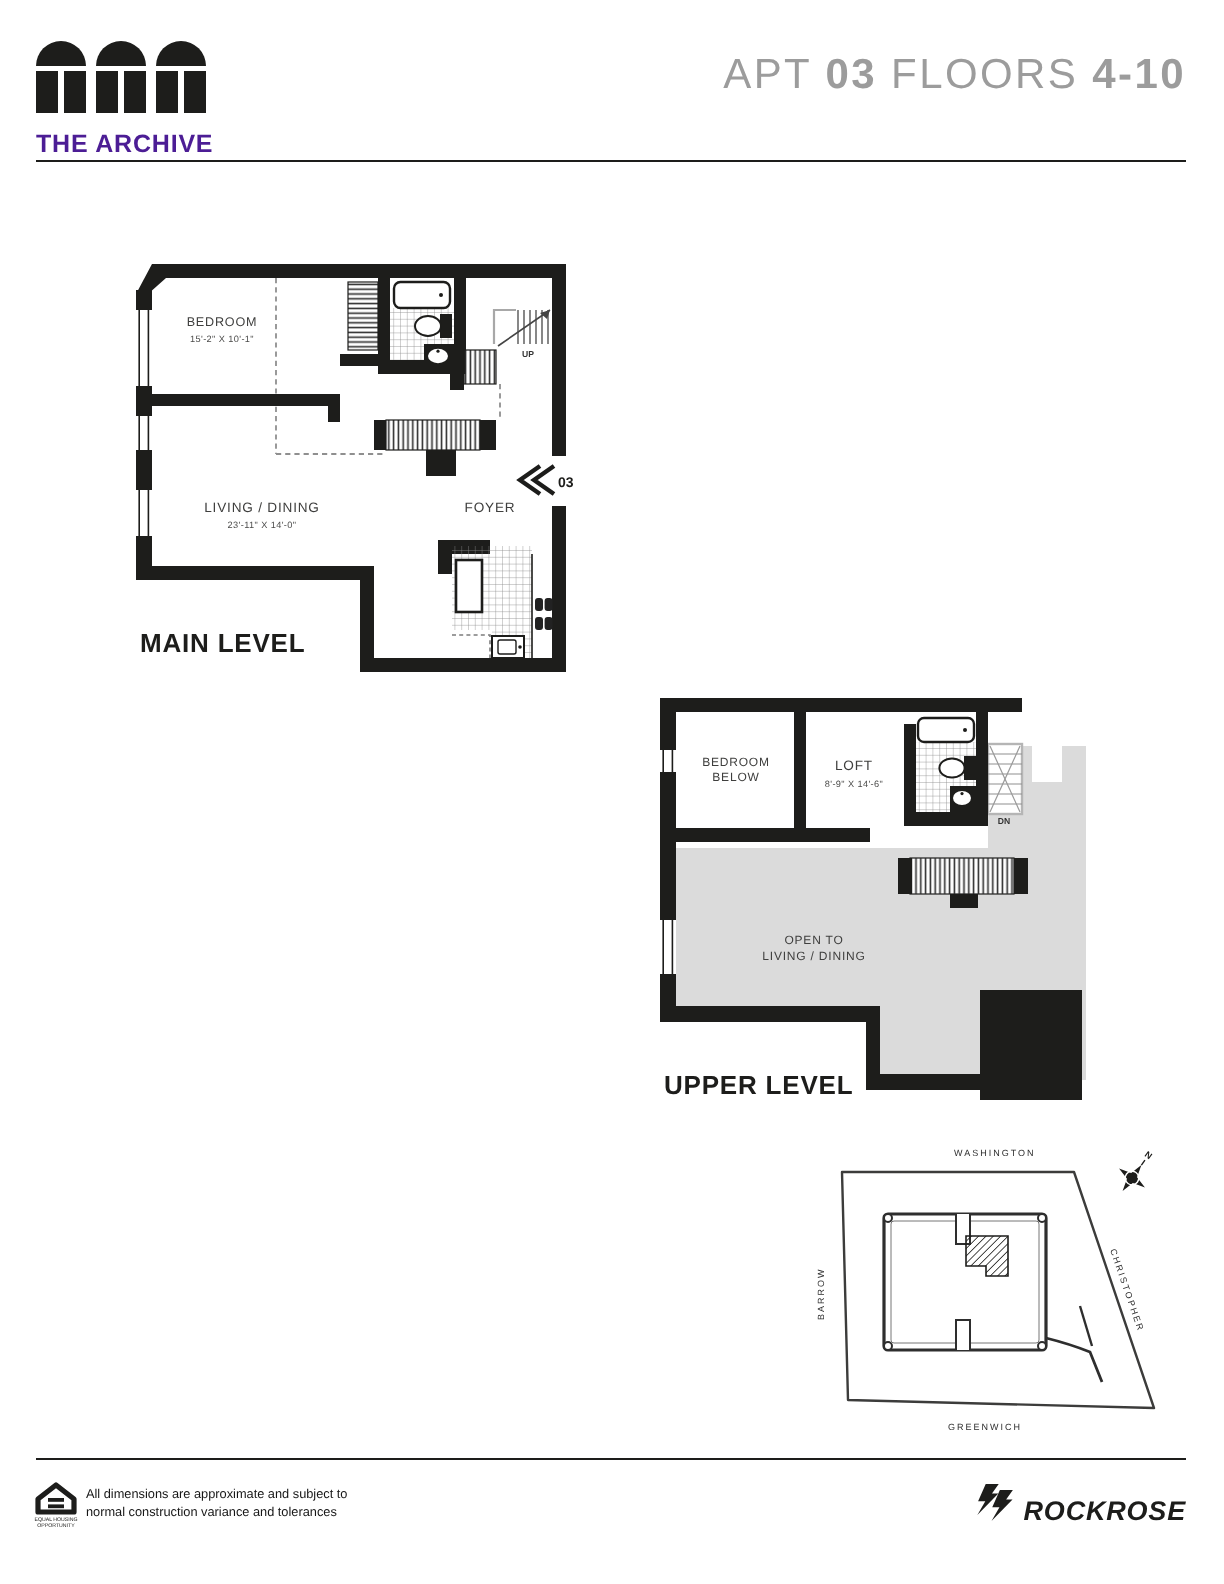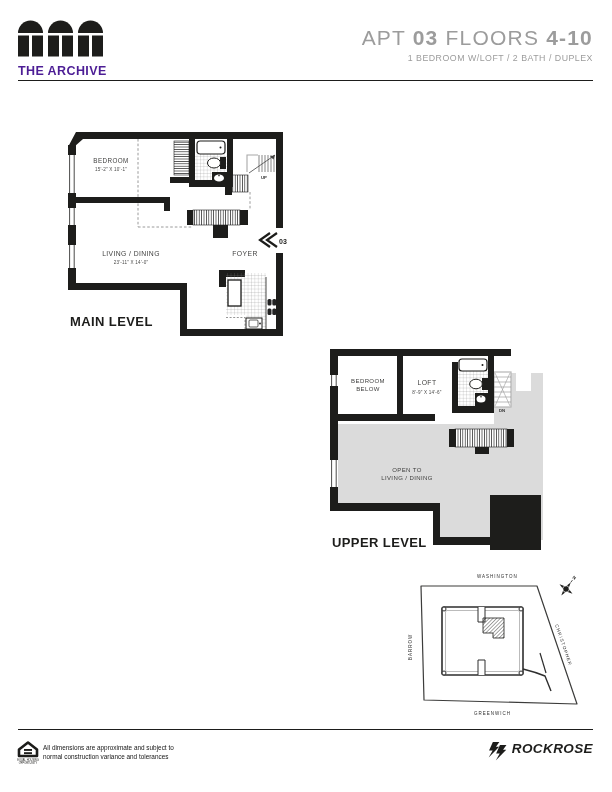--- a/index.html
+++ b/index.html
@@ -1,28 +1,28 @@
 <!DOCTYPE html>
 <html><head>
 <meta charset="utf-8">
 <style>
   html,body{margin:0;padding:0;background:#888;}
   .page{position:relative;width:612px;height:792px;background:#ffffff;overflow:hidden;
         font-family:"Liberation Sans",sans-serif;}
   .abs{position:absolute;}
   
   .logo-text{font-size:12.5px;font-weight:bold;color:#4c1d95;letter-spacing:.4px;margin-top:2px;}
-  .title-block{text-align:right;color:#9c9c9c;}
+  .title-block{text-align:left;color:#9c9c9c;}
   .apt-title{font-size:21px;letter-spacing:1.2px;white-space:nowrap;}
   .apt-title b{font-weight:bold;}
   .apt-subtitle{font-size:8.8px;letter-spacing:.5px;margin-top:3px;color:#9c9c9c;}
   .rule{position:absolute;left:18px;width:575px;height:0;border-top:1.6px solid #1d1d1b;}
   
   .disclaimer{font-size:6.4px;line-height:9px;color:#161616;}
-  .brand-row{display:flex;align-items:flex-start;}
+  .brand-row{display:flex;align-items:flex-end;}
   .brand-text{font-size:13.5px;font-weight:bold;font-style:italic;color:#1d1d1b;letter-spacing:.4px;margin-left:3px;}
   svg text{font-family:"Liberation Sans",sans-serif;fill:#3f3f3e;}
   svg .room{font-size:6.3px;letter-spacing:.4px;}
   svg .dims{font-size:4.6px;letter-spacing:.2px;fill:#4a4a49;}
   svg .level{font-size:13px;font-weight:bold;letter-spacing:.4px;fill:#1d1d1b;}
   svg .tiny{font-size:4.3px;font-weight:bold;fill:#333;}
   svg .street{font-size:4.5px;letter-spacing:1px;fill:#2e2e2e;}
   svg .unitnum{font-size:7px;font-weight:bold;fill:#1d1d1b;}
 </style>
 </head>
@@ -42,21 +42,20 @@
         <path d="M60,13 A12.5,12.5 0 0 1 85,13 Z"></path>
           <rect x="60" y="15.5" width="11" height="21"></rect>
           <rect x="74" y="15.5" width="11" height="21"></rect>
       </g>
     </svg>
     <div class="logo-text">THE ARCHIVE</div>
   </div>
 
   <div class="abs title-block" style="right:19px;top:26px;">
     <div class="apt-title"><span>APT</span> <b>03</b> <span>FLOORS</span> <b>4-10</b></div>
-    <div class="apt-subtitle">1 BEDROOM W/LOFT / 2 BATH / DUPLEX</div>
   </div>
 
   <div class="rule" style="top:80px;"></div>
 
   <svg class="abs" style="left:30px;top:105px;" width="290" height="250" viewBox="0 0 290 250">
     <defs>
       <pattern id="tileA" width="3.4" height="3.4" patternUnits="userSpaceOnUse">
         <path d="M3.4,0 L0,0 L0,3.4" fill="none" stroke="#8a8a8a" stroke-width="0.4"></path>
       </pattern>
       <pattern id="stripeVA" width="2.4" height="16" patternUnits="userSpaceOnUse">

